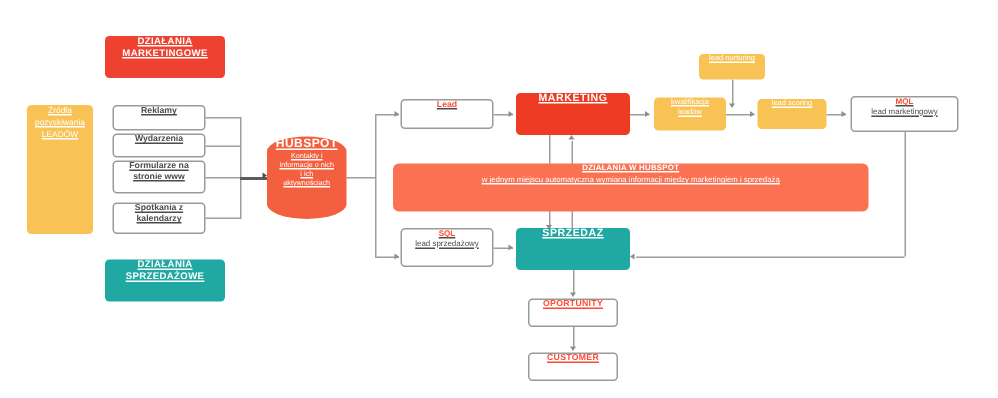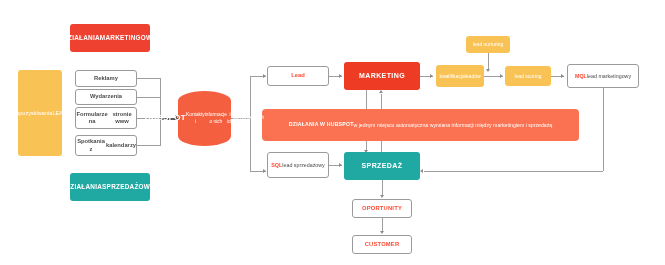--- a/index.html
+++ b/index.html
@@ -12,26 +12,27 @@
     width: 665px;
     height: 265px;
     background: #ffffff;
     font-family: "Liberation Sans", "DejaVu Sans", sans-serif;
     overflow: hidden;
   }
   .node {
     position: absolute;
     box-sizing: border-box;
     display: flex;
-    flex-direction: row;
+    flex-direction: column;
     align-items: center;
-    justify-content: center;
+    justify-content: flex-start;
     text-align: center;
     line-height: 1.22;
     z-index: 3;
+    text-decoration: underline;
   }
   .node .ln { display: block; }
 
   
   .badge {
     color: #ffffff;
     font-size: 6.4px;
     font-weight: bold;
     letter-spacing: 0.25px;
     border-radius: 3px;

